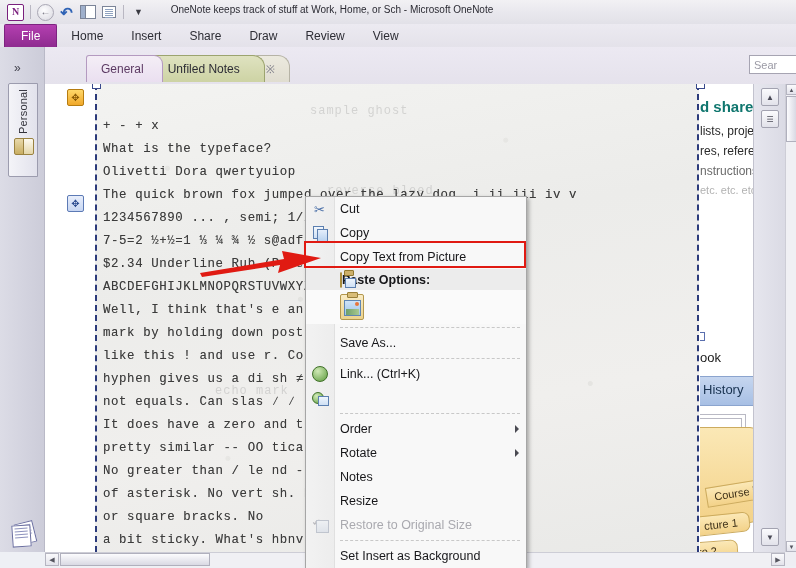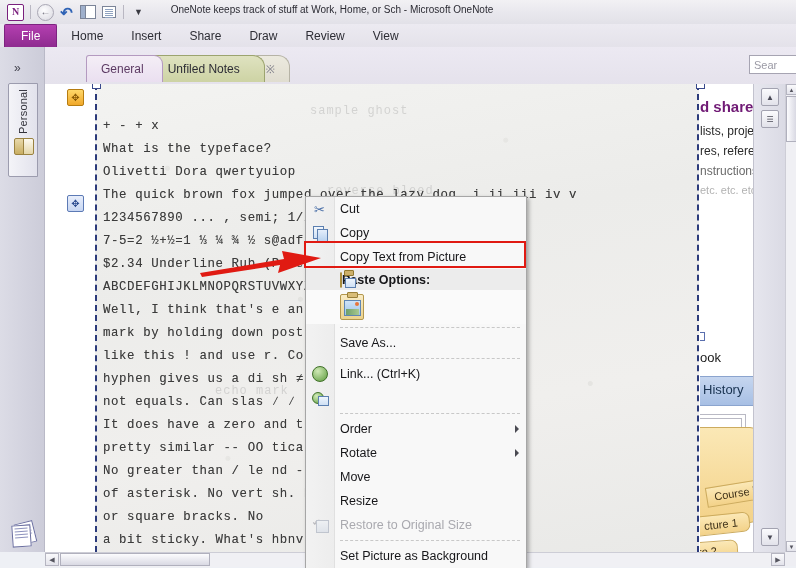--- a/index.html
+++ b/index.html
@@ -180,21 +180,21 @@
   }
   .movehandle.idle{
     background:linear-gradient(to bottom,#e8eefb,#c7d6f2);
     border:1px solid #5c7ab5;color:#2d4d91;
   }
   
   #rightcontent{
     position:absolute;left:655px;top:0;width:53px;height:468px;overflow:hidden;
   }
   .rc-head{
-    position:absolute;left:0;top:14px;font-size:15px;font-weight:bold;color:#701a75;white-space:nowrap;
+    position:absolute;left:0;top:14px;font-size:15px;font-weight:bold;color:#0f766e;white-space:nowrap;
   }
   .rc-line{
     position:absolute;left:0;font-size:12px;color:#2a2a2a;white-space:nowrap;
   }
   .rc-line.l3{color:#6a6a6a;}
   .rc-line.l4{color:#b2b2b2;font-size:11px;}
   .rc-ook{position:absolute;left:0;top:266px;font-size:13px;color:#1a1a1a;}
   .rc-tabsq{
     position:absolute;left:-4px;top:248px;width:7px;height:7px;
     border:1px solid #5a6fae;background:#fff;
@@ -622,21 +622,21 @@
     <span>Order</span>
     <span class="arrow"></span>
   </div>
 
   <div class="mi">
     <span>Rotate</span>
     <span class="arrow"></span>
   </div>
 
   <div class="mi">
-    <span>Move</span>
+    <span>Notes</span>
   </div>
 
   <div class="mi">
     <span>Resize</span>
   </div>
 
   <div class="mi disabled">
     <span class="ico">
       <span class="ic-restore">
           <i>↶</i>
@@ -644,21 +644,21 @@
         </span>
     </span>
     <span>Restore to Original Size</span>
   </div>
 
   <div class="msep">
       <i></i>
     </div>
 
   <div class="mi">
-    <span>Set Picture as Background</span>
+    <span>Set Insert as Background</span>
   </div>
 
   <div id="highlightbox"></div>
 </div>
 
 <svg id="redarrow" viewBox="0 0 125 36">
   <path d="M2 30 L86 16 L84 8 L123 15 L80 30 L82 22 L4 34 Z" fill="#e01a12"></path>
 </svg>
 
 </body></html>

